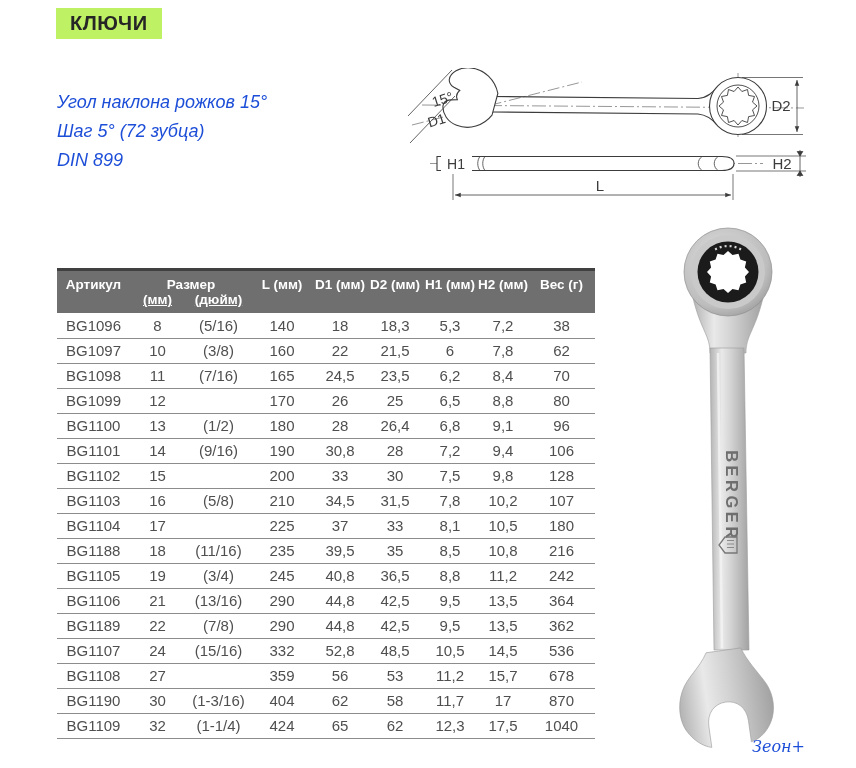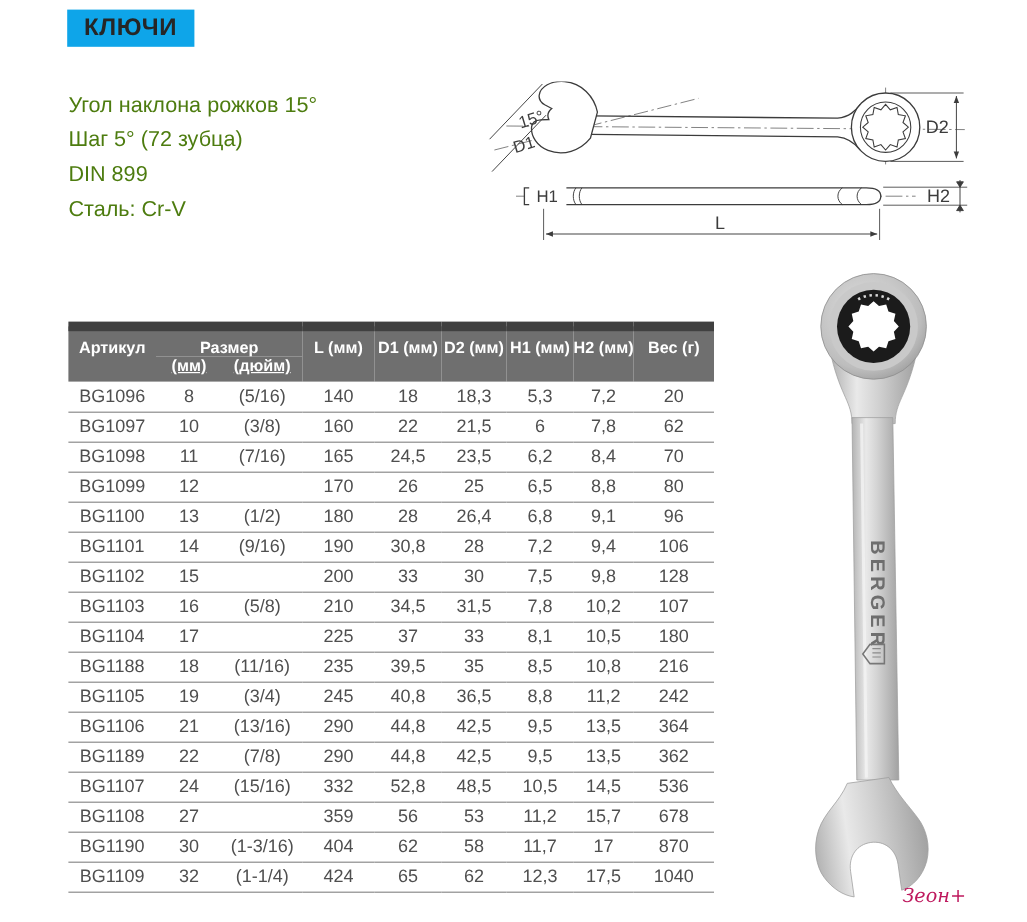--- a/index.html
+++ b/index.html
@@ -4,70 +4,69 @@
 <style>
   * { margin:0; padding:0; box-sizing:border-box; }
   html,body { background:#fff; }
   .page {
     position:relative; width:856px; height:768px; background:#ffffff;
     font-family:"Liberation Sans", sans-serif; overflow:hidden;
   }
   
   .badge { position:absolute; left:56px; top:8px; }
   .badge .line {
-    display:table; background:#0ea5e9; color:#262626;
+    display:table; background:#bef264; color:#262626;
     font-size:20px; font-weight:bold; letter-spacing:0.5px;
     padding:4px 14px 5px 14px; line-height:22px;
   }
   
-  .specs { position:absolute; left:57px; top:73px; color:#4d7c0f; font-size:18px; }
+  .specs { position:absolute; left:57px; top:88px; color:#1d4ed8; font-size:18px;font-style:italic; }
   .specs .spec-line { height:29px; line-height:29px; white-space:nowrap; }
   
   .diagram { position:absolute; left:400px; top:68px; width:440px; height:140px; }
   .diagram text { font-family:"Liberation Sans", sans-serif; fill:#3c3c3c; }
   
   table.spec-table {
     position:absolute; left:57px; top:268px; width:538px;
     border-collapse:collapse; table-layout:fixed;
   }
   .spec-table thead th {
     background:#6F6F6F; color:#ffffff; font-size:13.5px; font-weight:bold;
     text-align:center; vertical-align:top; line-height:15px;
   }
-  .spec-table thead tr.h1 th { border-top:8px solid #404040; padding-top:6px; height:20px; }
+  .spec-table thead tr.h1 th { border-top:3px solid #404040; padding-top:6px; height:20px; }
   .spec-table thead tr.h2 th { padding-bottom:6px; height:19px;text-decoration:underline; }
   .spec-table tbody td {
     height:25px; text-align:center; vertical-align:middle;
     font-size:15px; color:#4f4f4f; border-bottom:1px solid #8c8c8c;
     white-space:nowrap; overflow:hidden;
   }
   
   .photo { position:absolute; left:635px; top:203px; width:215px; height:560px; }
   .photo text { font-family:"Liberation Sans", sans-serif; }
   
   .watermark {
     position:absolute; left:752px; top:737px;
     font-family:"DejaVu Serif", serif; font-style:italic;
-    font-size:16px; color:#be185d;
+    font-size:16px; color:#1d4ed8;
   }
 </style>
 </head>
 <body>
 
 <div class="page">
 
   <div class="badge">
     <div class="line">КЛЮЧИ</div>
   </div>
 
   <div class="specs">
     <div class="spec-line">Угол наклона рожков 15°</div>
     <div class="spec-line">Шаг 5° (72 зубца)</div>
     <div class="spec-line">DIN 899</div>
-    <div class="spec-line">Сталь: Cr-V</div>
   </div>
 
   <svg class="diagram" viewBox="0 0 440 140" width="440" height="140">
     <defs>
       <marker id="arr" viewBox="0 0 10 10" refX="9" refY="5" markerWidth="8" markerHeight="8" orient="auto-start-reverse">
         <path d="M0,1.5 L9,5 L0,8.5 Z" fill="#3c3c3c"></path>
       </marker>
     </defs>
 
     <path d="M 22 37 L 404 40" stroke="#6a6a6a" stroke-width="0.7" fill="none" stroke-dasharray="14 3 2 3"></path>
@@ -141,21 +140,21 @@
     <tbody>
         <tr>
           <td>BG1096</td>
           <td>8</td>
           <td>(5/16)</td>
           <td>140</td>
           <td>18</td>
           <td>18,3</td>
           <td>5,3</td>
           <td>7,2</td>
-          <td>20</td>
+          <td>38</td>
         </tr>
         <tr>
           <td>BG1097</td>
           <td>10</td>
           <td>(3/8)</td>
           <td>160</td>
           <td>22</td>
           <td>21,5</td>
           <td>6</td>
           <td>7,8</td>

